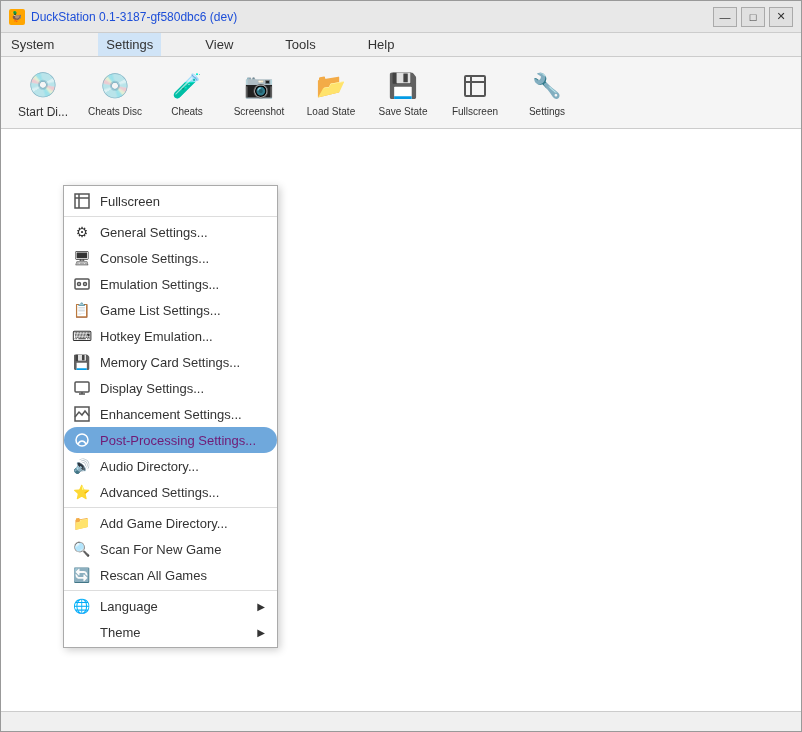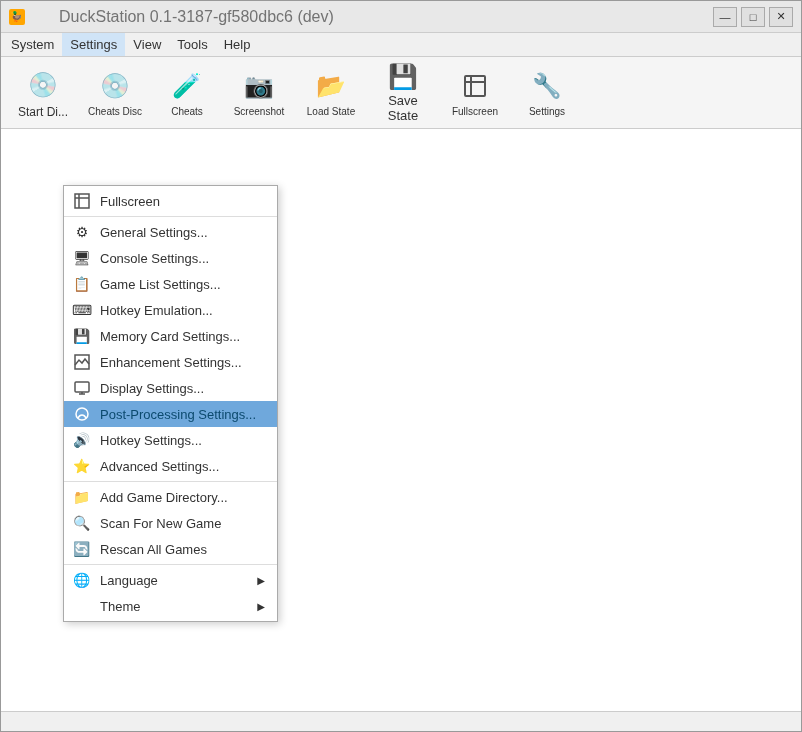--- a/index.html
+++ b/index.html
@@ -42,23 +42,22 @@
       display: flex;
       align-items: center;
       justify-content: center;
       font-size: 10px;
       color: white;
       font-weight: bold;
     }
 
     .title-bar-text {
       flex: 1;
-      font-size: 16px;
-      color: #737373;
-      margin-left: 28px;
+      font-size: 12px;
+      color: #1d4ed8;
     }
 
     .title-bar-controls {
       display: flex;
       gap: 4px;
     }
 
     .title-bar-btn {
       width: 24px;
       height: 20px;
@@ -73,20 +72,21 @@
     }
 
     
     .menu-bar {
       background: #f0f0f0;
       height: 24px;
       display: flex;
       align-items: flex-start;
       border-bottom: 1px solid #ccc;
       padding: 0 2px;
+      gap: 36px;
     }
 
     .menu-item {
       padding: 2px 8px;
       cursor: pointer;
       height: 100%;
       display: flex;
       align-items: center;
       color: #333;
       position: relative;
@@ -154,21 +154,21 @@
     .dropdown-item {
       display: flex;
       align-items: center;
       padding: 4px 12px 4px 8px;
       cursor: pointer;
       color: #333;
       height: 26px;
       gap: 8px;
       white-space: nowrap;
     }
-    .dropdown-item.highlighted { background: #6fa8dc; color: #0c4a6e; }
+    .dropdown-item.highlighted { background: #6fa8dc; color: #701a75; border-radius: 13px; }
 
     .dropdown-item-icon {
       width: 20px;
       height: 20px;
       display: flex;
       align-items: center;
       justify-content: center;
       font-size: 14px;
       flex-shrink: 0;
     }
@@ -242,21 +242,21 @@
     <div class="toolbar-btn">
       <div class="toolbar-icon icon-camera">📷</div>
       <span style="font-size:10px">Screenshot</span>
     </div>
     <div class="toolbar-btn">
       <div class="toolbar-icon icon-floppy-load">📂</div>
       <span style="font-size:10px">Load State</span>
     </div>
     <div class="toolbar-btn">
       <div class="toolbar-icon icon-floppy-save">💾</div>
-      <span style="font-size:13px">Save State</span>
+      <span style="font-size:10px">Save State</span>
     </div>
     <div class="toolbar-btn">
       <div class="toolbar-icon icon-fullscreen">
         <svg width="28" height="28" viewBox="0 0 28 28" fill="none" stroke="#555" stroke-width="2">
           <rect x="4" y="4" width="20" height="20" rx="1"></rect>
           <path d="M4 10h20M10 4v20"></path>
         </svg>
       </div>
       <span style="font-size:10px">Fullscreen</span>
     </div>
@@ -286,70 +286,80 @@
         <div class="dropdown-item-icon">⚙</div>
         <span>General Settings...</span>
       </div>
 
 
       <div class="dropdown-item">
         <div class="dropdown-item-icon">🖥</div>
         <span>Console Settings...</span>
       </div>
 
+      <div class="dropdown-item">
+        <div class="dropdown-item-icon">
+          <svg width="16" height="16" viewBox="0 0 16 16" fill="none" stroke="#555" stroke-width="1.5">
+            <rect x="1" y="3" width="14" height="10" rx="1"></rect>
+            <circle cx="5" cy="8" r="1.5"></circle>
+            <circle cx="11" cy="8" r="1.5"></circle>
+          </svg>
+        </div>
+        <span>Emulation Settings...</span>
+      </div>
 
       <div class="dropdown-item">
         <div class="dropdown-item-icon">📋</div>
         <span>Game List Settings...</span>
       </div>
 
       <div class="dropdown-item">
         <div class="dropdown-item-icon">⌨</div>
         <span>Hotkey Emulation...</span>
       </div>
 
 
       <div class="dropdown-item">
         <div class="dropdown-item-icon">💾</div>
         <span>Memory Card Settings...</span>
+      </div>
+
+      <div class="dropdown-item">
+        <div class="dropdown-item-icon">
+          <svg width="16" height="16" viewBox="0 0 16 16" fill="none" stroke="#555" stroke-width="1.5">
+            <rect x="1" y="2" width="14" height="10" rx="1"></rect>
+            <path d="M5 14h6M8 12v2"></path>
+          </svg>
+        </div>
+        <span>Display Settings...</span>
       </div>
 
       <div class="dropdown-item">
         <div class="dropdown-item-icon">
           <svg width="16" height="16" viewBox="0 0 16 16" fill="none" stroke="#555" stroke-width="1.5">
             <rect x="1" y="1" width="14" height="14"></rect>
             <path d="M1 11l4-5 3 3 3-4 4 5"></path>
           </svg>
         </div>
         <span>Enhancement Settings...</span>
-      </div>
-
-      <div class="dropdown-item">
-        <div class="dropdown-item-icon">
-          <svg width="16" height="16" viewBox="0 0 16 16" fill="none" stroke="#555" stroke-width="1.5">
-            <rect x="1" y="2" width="14" height="10" rx="1"></rect>
-            <path d="M5 14h6M8 12v2"></path>
-          </svg>
-        </div>
-        <span>Display Settings...</span>
       </div>
 
       <div class="dropdown-item highlighted">
         <div class="dropdown-item-icon">
           <svg width="16" height="16" viewBox="0 0 16 16" fill="none" stroke="white" stroke-width="1.5">
             <circle cx="8" cy="8" r="6"></circle>
             <path d="M4 12c2-4 6-4 8 0"></path>
           </svg>
         </div>
         <span>Post-Processing Settings...</span>
       </div>
 
       <div class="dropdown-item">
         <div class="dropdown-item-icon">🔊</div>
-        <span>Hotkey Settings...</span>
+        <span>Audio Directory...</span>
       </div>
 
       <div class="dropdown-item">
         <div class="dropdown-item-icon">⭐</div>
         <span>Advanced Settings...</span>
       </div>
 
       <div class="dropdown-separator"></div>
 
       <div class="dropdown-item">

